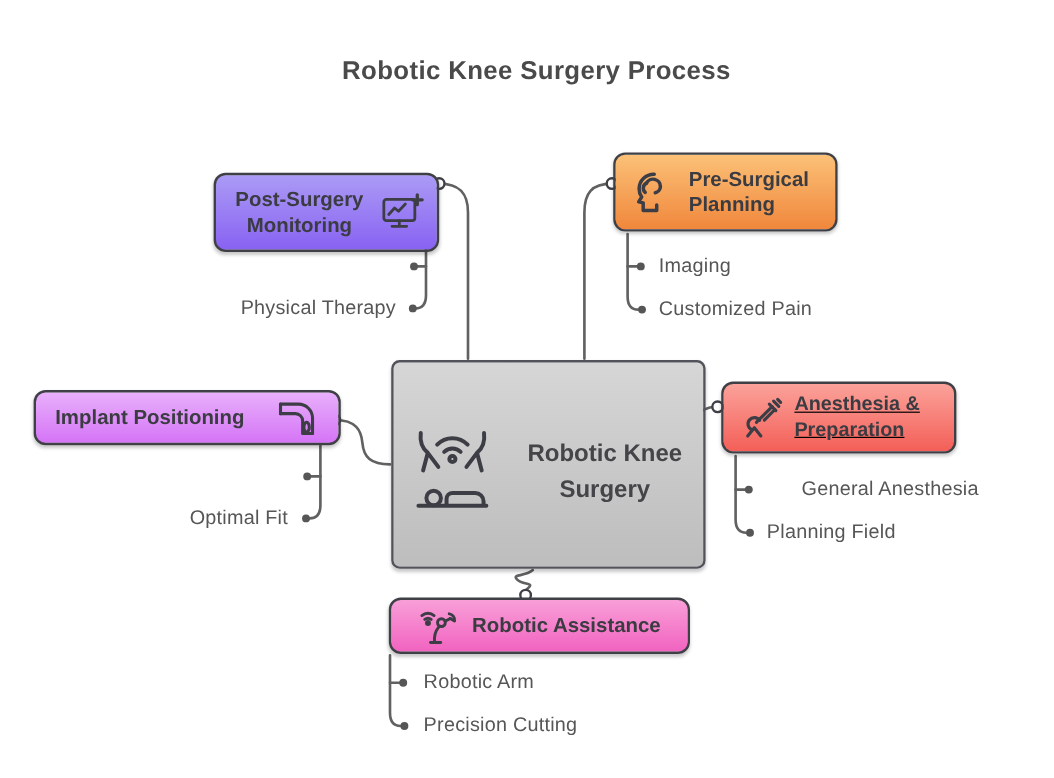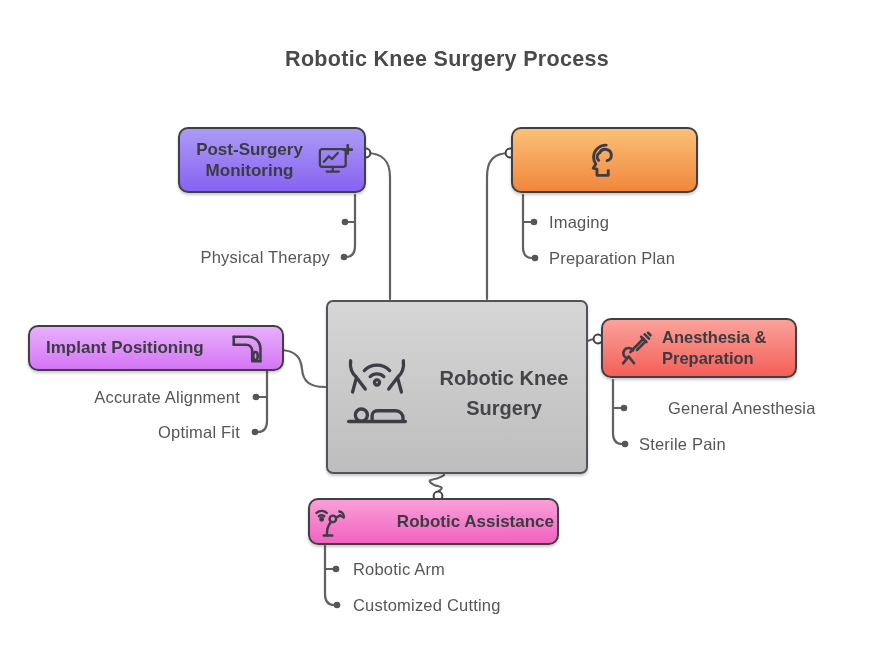--- a/index.html
+++ b/index.html
@@ -93,87 +93,87 @@
           <path d="M37.5,4.5 c0.5,4 -0.6,6.5 -3,8.5 l2,7.5 m-2,-7.5 l-4.5,6"></path>
           <circle cx="16" cy="32.3" r="3.1"></circle>
           <path d="M21.5,35.3 v-2.6 a2.6,2.6 0 0 1 2.6,-2.6 h9.6 a3.6,3.6 0 0 1 3.6,3.6 v1.6"></path>
           <path d="M9.5,35.6 h29"></path>
         </g>
       </svg>
     </span>
     <span class="central-label">Robotic Knee Surgery</span>
   </div>
 
-  <div class="node" style="left: 178px; top: 127px; width: 188px; height: 66px; gap: 8px; padding: 0px 8px; background: linear-gradient(rgb(171, 155, 245), rgb(136, 98, 242)); border-color: rgb(63, 63, 70);">
+  <div class="node" style="left: 178px; top: 144px; width: 188px; height: 66px; gap: 8px; padding: 0px 8px; background: linear-gradient(rgb(171, 155, 245), rgb(136, 98, 242)); border-color: rgb(63, 63, 70);">
     <span class="node-label" style="font-size:17px; width:118px; text-align:center; line-height:1.25;">Post-Surgery Monitoring</span>
     <span class="icon">
       <svg width="37" height="34" viewBox="0 0 27 25">
         <rect x="2" y="4.5" width="19" height="13" rx="1.6"></rect>
         <polyline points="5,13.8 8.6,9.8 11,11.8 15.2,7.4"></polyline>
         <path d="M22.5,1.8 v6 M19.5,4.8 h6" style="stroke-width:2"></path>
         <path d="M11.5,17.5 v3 M7,21 h9"></path>
       </svg>
     </span>
   </div>
 
   <div class="node" style="left: 511px; top: 127px; width: 187px; height: 66px; gap: 10px; padding: 0px 8px; background: linear-gradient(rgb(251, 193, 119), rgb(240, 135, 60)); border-color: rgb(63, 63, 70);">
     <span class="icon">
       <svg width="41" height="41" viewBox="0 0 24 24">
         <path d="M13,3 a7.2,7.2 0 0 0 -7.4,7.1 c0,1.5 0.5,2.9 1.3,4 l-1.5,2.4 2.2,0.5 v3.7 h6.6 v-2.7"></path>
         <path d="M9.2,7.4 a3.6,3.6 0 0 1 6.8,1.6 a3.2,3.2 0 0 1 -2.5,3.1"></path>
         <path d="M9.2,7.4 a2.7,2.7 0 0 0 -0.6,4.5"></path>
       </svg>
     </span>
+    <span class="node-label" style="font-size:17px; width:112px; text-align:left; line-height:1.25;">Pre-Surgical Planning</span>
   </div>
 
   <div class="node" style="left: 28px; top: 325px; width: 256px; height: 46px; justify-content: space-between; padding: 0px 16px; background: linear-gradient(rgb(232, 176, 251), rgb(213, 116, 246)); border-color: rgb(63, 63, 70);">
     <span class="node-label" style="font-size:17px;">Implant Positioning</span>
     <span class="icon">
       <svg width="36" height="36" viewBox="0 0 24 24">
         <path d="M2.5,4.5 h10 a7.8,7.8 0 0 1 7.8,7.8 v8.5"></path>
         <path d="M2.5,9.8 h8.3 a4,4 0 0 1 4,4 v7 h5.5"></path>
         <path d="M2.5,4.5 v5.3"></path>
         <ellipse cx="17" cy="17.3" rx="1.5" ry="2.7"></ellipse>
       </svg>
     </span>
   </div>
 
-  <div class="node" style="left: 601px; top: 318px; width: 196px; height: 60px; gap: 9px; padding: 0px 6px; background: linear-gradient(rgb(251, 162, 154), rgb(243, 95, 88)); border-color: rgb(63, 63, 70);">
+  <div class="node" style="left: 601px; top: 318px; width: 196px; height: 60px; gap: 9px; padding: 0px 6px; background: linear-gradient(rgb(251, 162, 154), rgb(243, 95, 88)); border-color: rgb(63, 63, 70); text-decoration: underline;">
     <span class="icon">
       <svg width="37" height="37" viewBox="0 0 24 24">
         <path d="M11,13.2 a3.4,3.4 0 1 0 -4.2,5"></path>
         <path d="M4.6,21.6 l3.6,-4.4 M11.7,21.6 l-3.5,-4.4"></path>
         <path d="M11.5,12 l-2.2,2.3"></path>
         <path d="M12,11.5 l5.8,-5.8 M13.6,13 l5.7,-5.7"></path>
         <path d="M16.3,4.4 l3.5,3.5 M18.6,2.8 l2.8,2.8 M20.8,1.8 l1.6,1.6"></path>
       </svg>
     </span>
     <span class="node-label" style="font-size:16.5px; width:120px; text-align:left; line-height:1.3;">Anesthesia &amp; Preparation</span>
   </div>
 
-  <div class="node" style="left: 308px; top: 498px; width: 251px; height: 47px; gap: 11px; padding: 0px 3px; background: linear-gradient(rgb(249, 159, 216), rgb(241, 99, 192)); border-color: rgb(63, 63, 70); justify-content: space-between;">
+  <div class="node" style="left: 324px; top: 498px; width: 251px; height: 47px; gap: 11px; padding: 0px 3px; background: linear-gradient(rgb(249, 159, 216), rgb(241, 99, 192)); border-color: rgb(63, 63, 70);">
     <span class="icon">
       <svg width="34" height="34" viewBox="0 0 24 24">
         <path d="M2.5,5.6 a5.6,5.6 0 0 1 7.2,0"></path>
         <path d="M4.2,7.9 a3.1,3.1 0 0 1 3.8,0"></path>
         <circle cx="6.1" cy="10" r="0.9" fill="#3d3d46" stroke="none"></circle>
         <path d="M10,21.5 c-0.5,-4 0.6,-7 2.6,-9.4"></path>
         <circle cx="14" cy="9.8" r="2.3"></circle>
         <path d="M16.2,9 l3,-1.7"></path>
         <path d="M18.6,4.6 a3.6,3.6 0 0 1 3.1,4"></path>
         <path d="M19.2,7.4 l2.5,1.4"></path>
         <path d="M7.6,21.5 h6"></path>
       </svg>
     </span>
     <span class="node-label" style="font-size:17px;">Robotic Assistance</span>
   </div>
 
   <div class="sub" style="right:548px; top:257px;">Physical Therapy</div>
   <div class="sub" style="left:549px; top:222px;text-align:center;">Imaging</div>
-  <div class="sub" style="left:549px; top:258px;">Preparation Plan</div>
-  <div class="sub" style="right:638px; top:397px;">Accurate Alignment</div>
+  <div class="sub" style="left:549px; top:258px;">Customized Pain</div>
   <div class="sub" style="right:638px; top:432px;">Optimal Fit</div>
   <div class="sub" style="left:668px; top:408px;text-align:center;">General Anesthesia</div>
-  <div class="sub" style="left:639px; top:444px;">Sterile Pain</div>
+  <div class="sub" style="left:639px; top:444px;">Planning Field</div>
   <div class="sub" style="left:353px; top:569px;">Robotic Arm</div>
-  <div class="sub" style="left:353px; top:605px;">Customized Cutting</div>
+  <div class="sub" style="left:353px; top:605px;">Precision Cutting</div>
 
 </div>
 
 </body></html>

